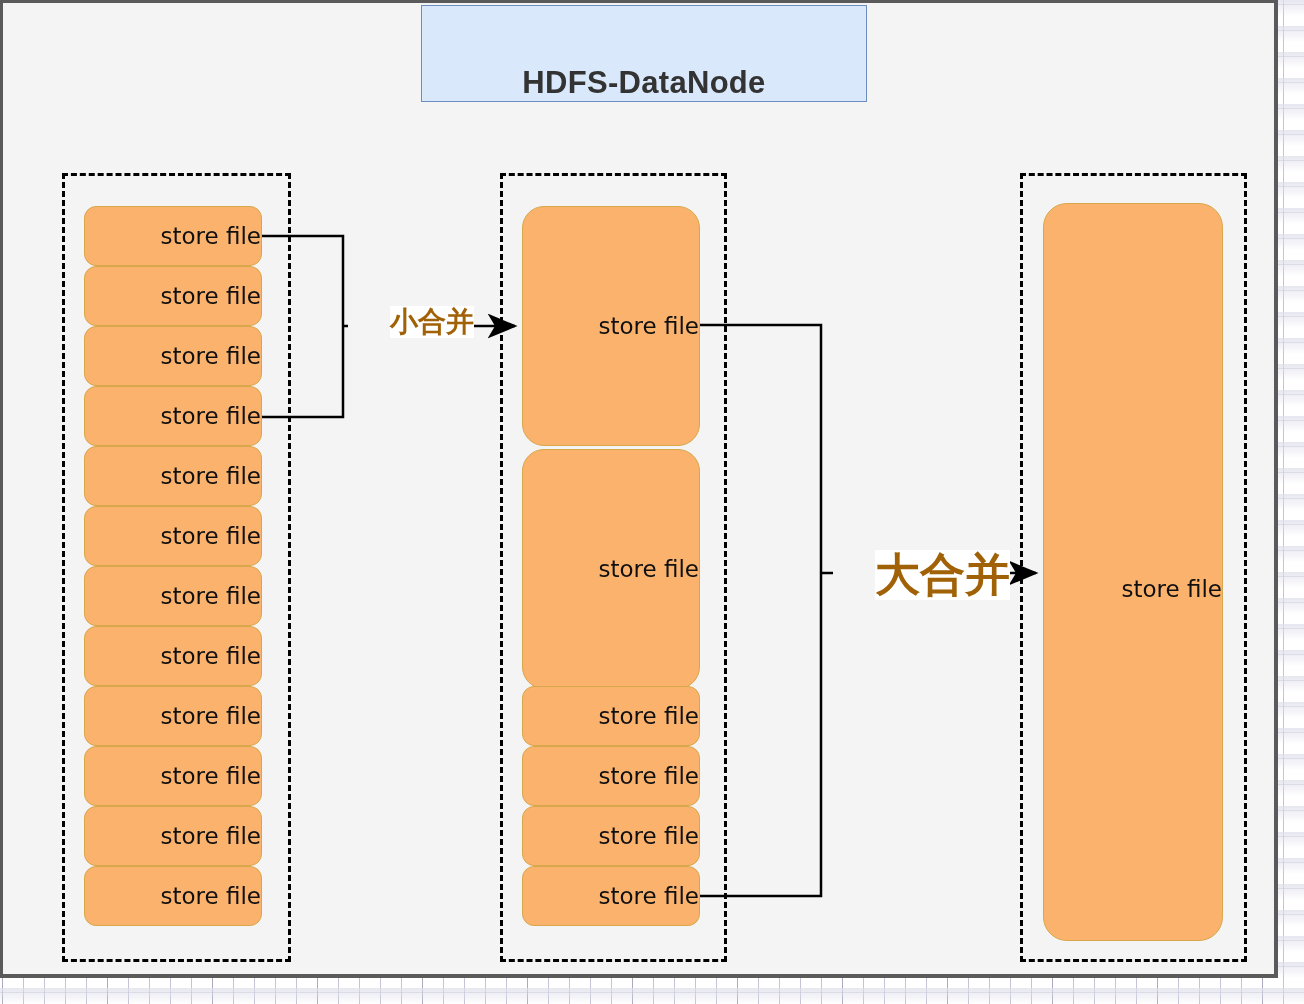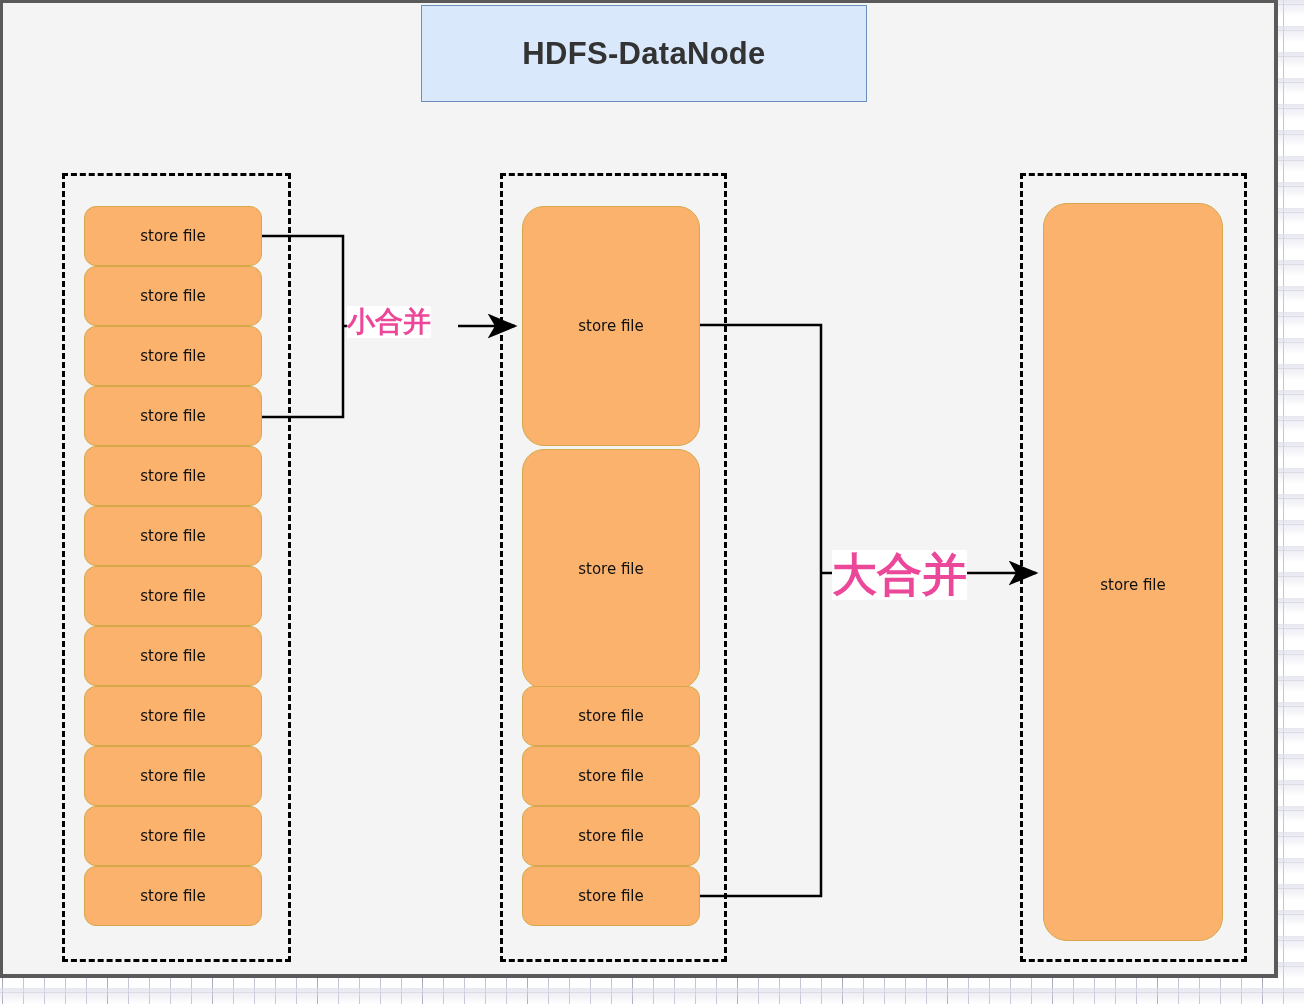--- a/index.html
+++ b/index.html
@@ -56,21 +56,21 @@
   #title-box {
     position: absolute;
     left: 418px;
     top: 2px;
     width: 446px;
     height: 97px;
     background: #dae8fc;
     border: 1px solid #6c8ebf;
     box-sizing: border-box;
     display: flex;
-    align-items: center;
+    align-items: flex-end;
     justify-content: center;
   }
   #title-box span {
     font-size: 31px;
     font-weight: bold;
     color: #333333;
     letter-spacing: 0.3px;
   }
 
   
@@ -86,47 +86,48 @@
 
   
   .sfile {
     position: absolute;
     background: #fbb26d;
     border: 1px solid #d6a84b;
     border-radius: 12px;
     box-sizing: border-box;
     display: flex;
     align-items: center;
-    justify-content: center;
+    justify-content: flex-end;
     color: #101010;
-    font-size: 15px;
+    font-size: 23px;
     font-family: "DejaVu Sans", "Liberation Sans", sans-serif;
   }
   .sfile.big { border-radius: 22px; }
   .sfile.tall { border-radius: 24px; align-items: flex-start; }
   .sfile.tall > span { margin-top: 372px; }
   .sfile.mid2 > span { margin-top: 0; }
 
   
   #wires {
     position: absolute;
     left: 0; top: 0;
     width: 1278px; height: 978px;
     pointer-events: none;
   }
 
   
   .edge-label {
     position: absolute;
     background: #ffffff;
-    color: #ec4899;
+    color: #a16207;
     font-weight: bold;
     font-family: "DejaVu Sans", "Liberation Sans", sans-serif;
     white-space: nowrap;
     line-height: 1.05;
+    margin-left: 43px;
   }
   #label-minor {
     left: 344px;
     top: 303px;
     font-size: 28px;
     padding: 1px 0 2px 0;
   }
   #label-major {
     left: 829px;
     top: 547px;

